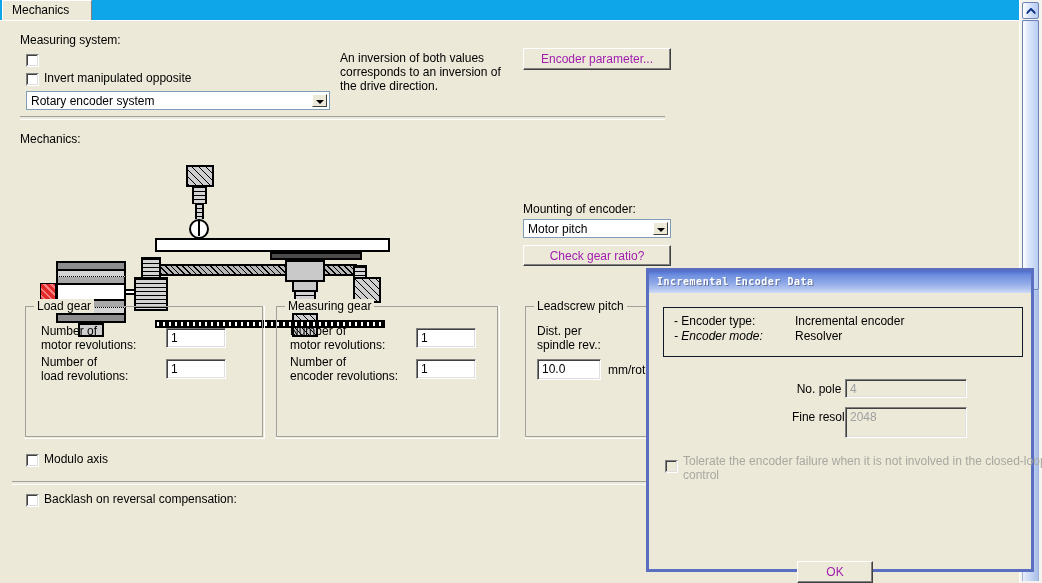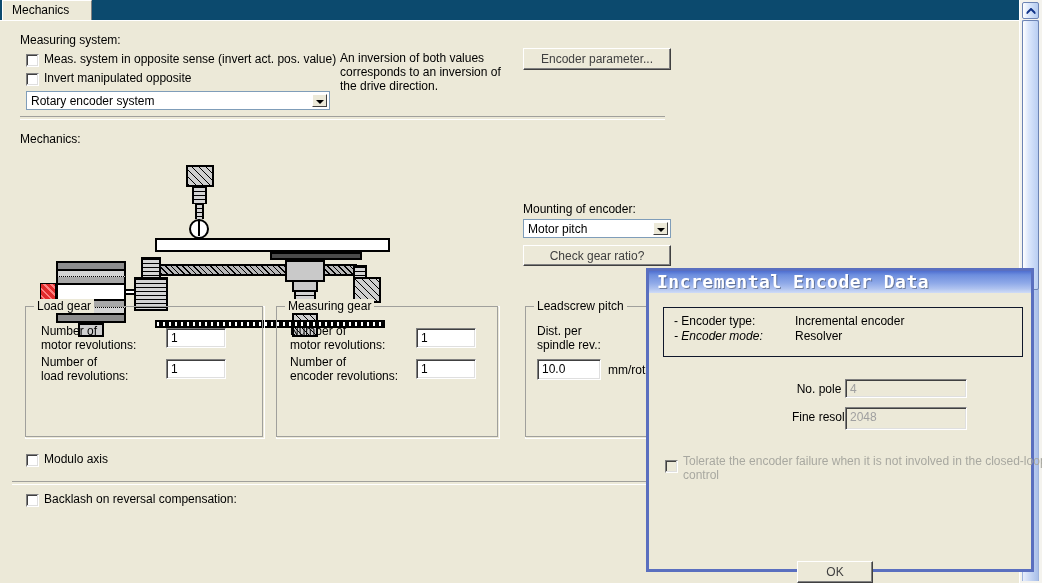--- a/index.html
+++ b/index.html
@@ -9,21 +9,21 @@
     background: #ece9d8;
     font-family: "Liberation Sans", sans-serif;
     font-size: 12px;
     color: #000;
   }
   #root { position: relative; width: 1042px; height: 583px; background: #ece9d8; }
 
   
   .tabstrip {
     position: absolute; left: 0; top: 0; width: 1042px; height: 21px;
-    background: #0c4a6e;
+    background: #0ea5e9;
     border-bottom: 1px solid #ffffff;
   }
   .tab {
     position: absolute; left: 2px; top: 0px;
     height: 19px; line-height: 19px;
     padding: 0 9px 0 9px;
     background: #ece9d8;
     border-top: 1px solid #ffffff;
     border-left: 1px solid #ffffff;
     border-right: 1px solid #808080;
@@ -93,21 +93,21 @@
     background: #ece9d8;
     border-top: 1px solid #ffffff;
     border-left: 1px solid #ffffff;
     border-right: 1px solid #404040;
     border-bottom: 1px solid #404040;
     box-shadow: inset -1px -1px 0 #808080;
     box-sizing: border-box;
     font-size: 12px;
     text-align: center;
     white-space: nowrap;
-    color: #404040;
+    color: #a21caf;
   }
   .btn .cap { position:absolute; left:0; right:0; top:50%; transform: translateY(-50%); }
 
   
   .fld {
     position: absolute;
     background: #ffffff;
     border-top: 1px solid #808080;
     border-left: 1px solid #808080;
     border-right: 1px solid #ffffff;
@@ -198,21 +198,21 @@
     background:#ece9d8;
     border:3px solid #5a6fbf;
     border-radius:0;
     box-sizing:border-box;
   }
   .dlg-title {
     position:absolute; left:0; top:0; right:0; height:22px;
     background: linear-gradient(to bottom, #4f6fd0 0%, #6d8ede 18%, #8fa9e8 55%, #aec2ef 80%, #cfdcf6 100%);
     color:#ffffff;
     font-family:"DejaVu Sans Mono", monospace;
-    font-size:18px;
+    font-size:10px;
     font-weight:bold;
     letter-spacing:0.5px;
     line-height:22px;
     padding-left:8px;
     box-sizing:border-box;
     white-space:nowrap;
     text-shadow: 1px 1px 0 rgba(0,0,0,0.35);
   }
   .dlg-body { position:absolute; left:0; top:22px; right:0; bottom:0; }
 
@@ -252,21 +252,20 @@
     </div>
     <div class="tab-spacer"></div>
     <div class="strip-line"></div>
   </div>
 
   <div class="page">
 
     <div class="lbl" style="left:20px; top:12px;">Measuring system:</div>
 
     <div class="cbx" style="left:26px; top:33px;"></div>
-    <div class="lbl" style="left:44px; top:31px;">Meas. system in opposite sense (invert act. pos. value)</div>
 
     <div class="cbx" style="left:26px; top:52px;"></div>
     <div class="lbl" style="left:44px; top:50px;">Invert manipulated opposite</div>
 
     <div class="combo" style="left:26px; top:70px; width:304px;">
       <div class="txt">Rotary encoder system</div>
       <div class="arrowbox"></div>
     </div>
 
     <div class="lbl" style="left:340px; top:30px; width:175px; white-space:normal; line-height:14px;">An inversion of both values corresponds to an inversion of the drive direction.</div>
@@ -404,21 +403,21 @@
         <div class="lbl" style="left:10px; top:21px;font-style:italic;">- Encoder mode:</div>
         <div class="lbl" style="left:131px; top:21px;">Resolver</div>
       </div>
 
       <div class="lbl" style="left:115px; top:89px; width:110px; text-align:right;">No. pole pairs:</div>
       <div class="fld ro" style="left:196px; top:86px; width:122px; height:19px;">
         <span class="v">4</span>
       </div>
 
       <div class="lbl" style="left:108px; top:117px; width:117px; text-align:right;">Fine resolution:</div>
-      <div class="fld ro" style="left:196px; top:114px; width:122px; height:23px;">
+      <div class="fld ro" style="left:196px; top:114px; width:122px; height:31px;">
         <span class="v">2048</span>
       </div>
 
       <div class="cbx disabled" style="left:16px; top:167px;"></div>
       <div class="lbl dimtext" style="left:34px; top:161px;">Tolerate the encoder failure when it is not involved in the closed-loop</div>
       <div class="lbl dimtext" style="left:34px; top:175px;">control</div>
 
 
       <div class="btn" style="left:148px; top:268px; width:76px; height:22px;">
         <span class="cap">OK</span>

